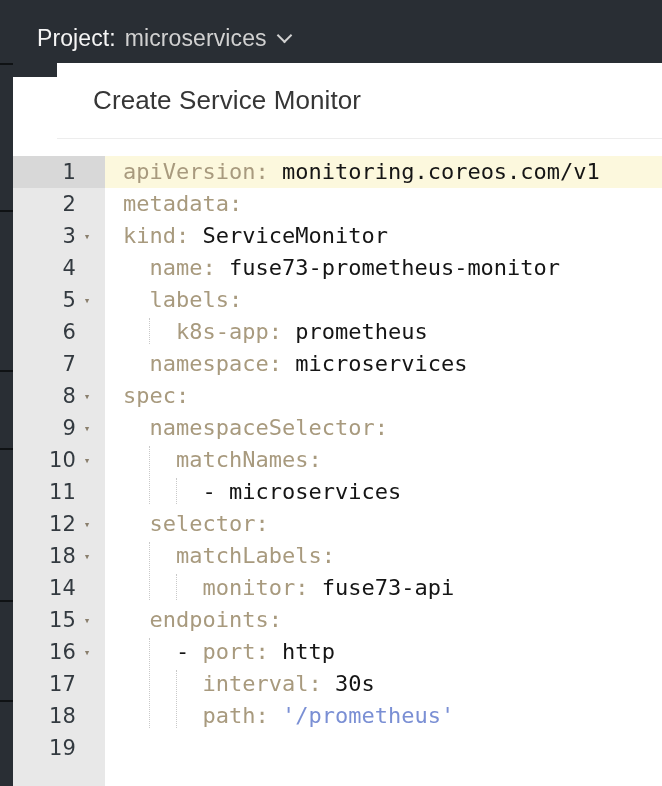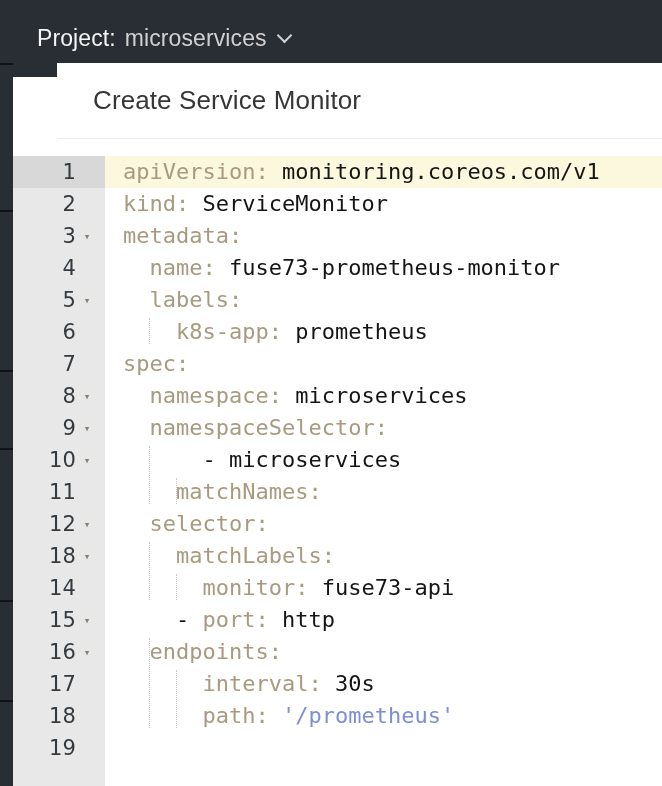--- a/index.html
+++ b/index.html
@@ -293,35 +293,35 @@
           <span class="gnum">18</span>
           <span class="fold empty">▾</span>
         </div>
         <div class="gnum-row">
           <span class="gnum">19</span>
           <span class="fold empty">▾</span>
         </div>
       </div>
     <div class="code-area" id="code-area">
         <div class="code-row active"><span class="tok-key">apiVersion:</span><span class="tok-val"> monitoring.coreos.com/v1</span></div>
+        <div class="code-row"><span class="tok-key">metadata:</span></div>
         <div class="code-row"><span class="tok-key">kind:</span><span class="tok-val"> ServiceMonitor</span></div>
-        <div class="code-row"><span class="tok-key">metadata:</span></div>
         <div class="code-row"><span class="tok-key">  name:</span><span class="tok-val"> fuse73-prometheus-monitor</span></div>
         <div class="code-row"><span class="tok-key">  labels:</span></div>
         <div class="code-row"><span class="tok-key">    k8s-app:</span><span class="tok-val"> prometheus</span></div>
+        <div class="code-row"><span class="tok-key">  namespace:</span><span class="tok-val"> microservices</span></div>
         <div class="code-row"><span class="tok-key">spec:</span></div>
-        <div class="code-row"><span class="tok-key">  namespace:</span><span class="tok-val"> microservices</span></div>
         <div class="code-row"><span class="tok-key">  namespaceSelector:</span></div>
+        <div class="code-row"><span class="tok-key">    matchNames:</span></div>
         <div class="code-row"><span class="tok-dash">      - </span><span class="tok-val">microservices</span></div>
-        <div class="code-row"><span class="tok-key">    matchNames:</span></div>
         <div class="code-row"><span class="tok-key">  selector:</span></div>
         <div class="code-row"><span class="tok-key">    matchLabels:</span></div>
         <div class="code-row"><span class="tok-key">      monitor:</span><span class="tok-val"> fuse73-api</span></div>
+        <div class="code-row"><span class="tok-key">  endpoints:</span></div>
         <div class="code-row"><span class="tok-dash">    - </span><span class="tok-key">port:</span><span class="tok-val"> http</span></div>
-        <div class="code-row"><span class="tok-key">  endpoints:</span></div>
         <div class="code-row"><span class="tok-key">      interval:</span><span class="tok-val"> 30s</span></div>
         <div class="code-row"><span class="tok-key">      path:</span><span class="tok-str"> '/prometheus'</span></div>
         <div class="code-row">&nbsp;</div>
         <div class="guide" style="left: 44.4px; top: 162px; height: 26px;"></div>
         <div class="guide" style="left: 44.4px; top: 290px; height: 58px;"></div>
         <div class="guide" style="left: 70.8px; top: 322px; height: 26px;"></div>
         <div class="guide" style="left: 44.4px; top: 386px; height: 58px;"></div>
         <div class="guide" style="left: 70.8px; top: 418px; height: 26px;"></div>
         <div class="guide" style="left: 44.4px; top: 482px; height: 90px;"></div>
         <div class="guide" style="left: 70.8px; top: 514px; height: 58px;"></div>

